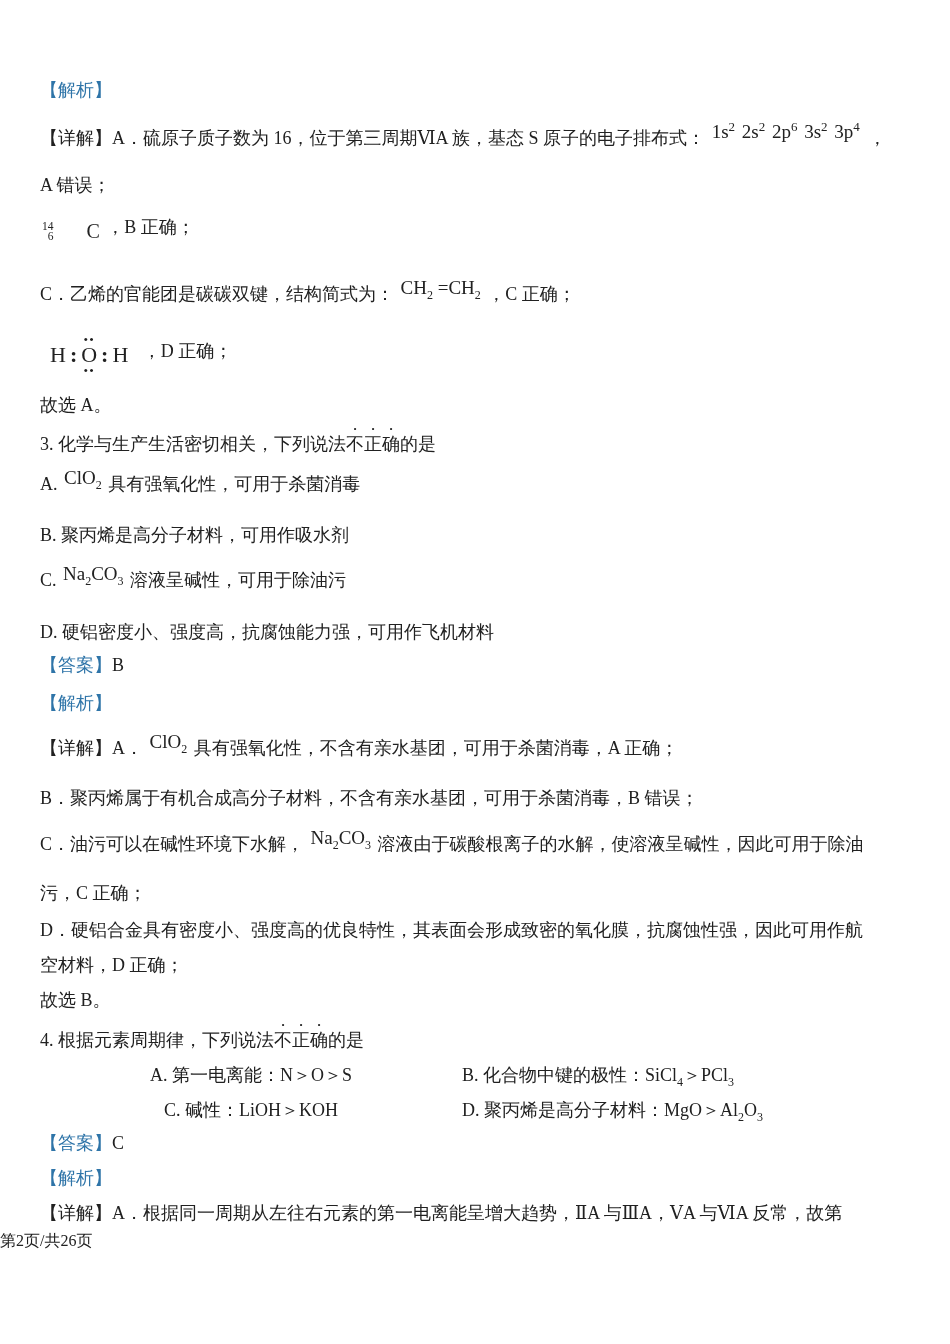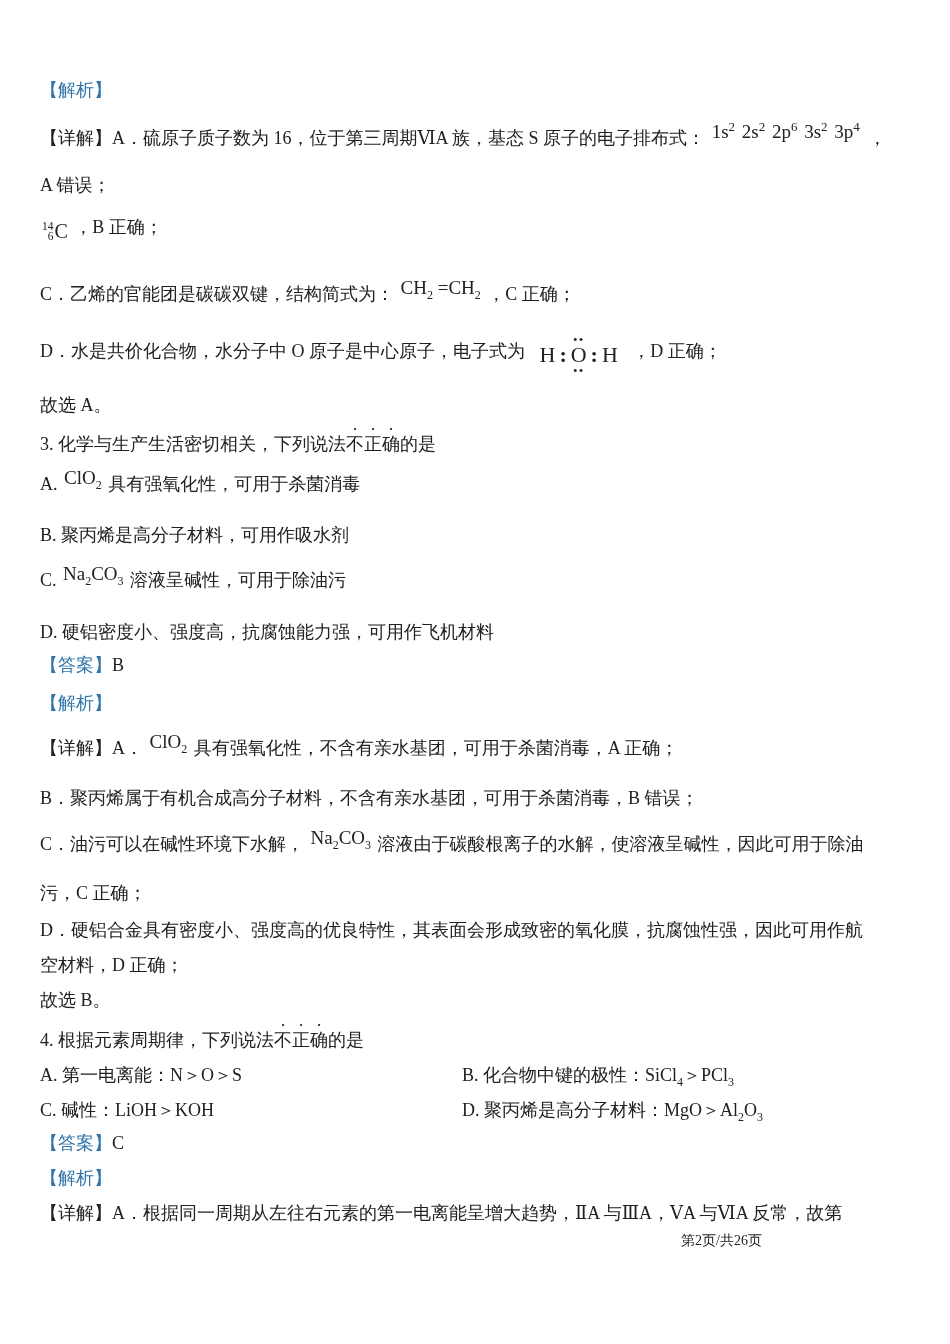--- a/index.html
+++ b/index.html
@@ -27,40 +27,40 @@
     text-emphasis-position: over right;
     margin-top: 10px;
   }
   
   .fml { display:inline-block; line-height:1; font-size:19px; padding:0 2px; }
   .raise { vertical-align:6px; }
   .fml sub { font-size:12px; line-height:1; }
   .fml sup { font-size:13px; line-height:1; }
   .eg { margin-right:2px;margin-top:16px; }
   
-  .iso { display:inline-flex; align-items:center; vertical-align:3px; line-height:1; padding:0 2px; }
+  .iso { display:inline-flex; align-items:center; vertical-align:3px; line-height:1; padding:0 2px;gap:32px; }
   .iso-nums { display:inline-flex; flex-direction:column; align-items:flex-end; font-size:11.5px; line-height:10px; margin-right:1px; }
   .iso-sym { font-size:20px; }
   
   .lewis { display:inline-flex; align-items:center; font-size:22px; line-height:1; vertical-align:-5px; margin:0 10px; }
   .lw-colon { font-weight:700; margin:0 4px; }
   .lw-o { position:relative; display:inline-block; }
   .lw-dt,.lw-db { position:absolute; left:50%; transform:translateX(-50%); font-size:13px; letter-spacing:1px; line-height:1; }
   .lw-dt { top:-11px; }
   .lw-db { bottom:-11px; }
   
-  .optcol-l { display:inline-block; width:422px; }
+  .optcol-l { display:inline-block; width:422px;text-align:center; }
   sub.txtsub { font-size:12px; }
   .footer {
     position:absolute;
     top:1228px;
     left:0;
     width:762px;
-    text-align:right;
-    font-size:14px;
+    text-align:left;
+    font-size:16px;
     line-height:26px;
   }
 </style>
 </head>
 <body>
 
 <p class="ln blabel" style="top:75px">【解析】</p>
 
 <p class="ln" style="top:120px">
   <span>【详解】A．硫原子质子数为 16，位于第三周期ⅥA 族，基态 S 原子的电子排布式：</span>
@@ -87,21 +87,20 @@
   <span>，B 正确；</span>
 </p>
 
 <p class="ln" style="top:278px">
   <span>C．乙烯的官能团是碳碳双键，结构简式为：</span>
   <span class="fml raise"><span>CH</span><sub>2</sub><span> =CH</span><sub>2</sub></span>
   <span>，C 正确；</span>
 </p>
 
 <p class="ln" style="top:336px">
-  <span>D．水是共价化合物，水分子中 O 原子是中心原子，电子式为</span>
   <span class="lewis">
     <span>H</span>
       <span class="lw-colon">:</span>
       <span class="lw-o"><span class="lw-dt">••</span><span>O</span><span class="lw-db">••</span></span>
       <span class="lw-colon">:</span>
       <span>H</span>
   </span>
   <span>，D 正确；</span>
 </p>
 

